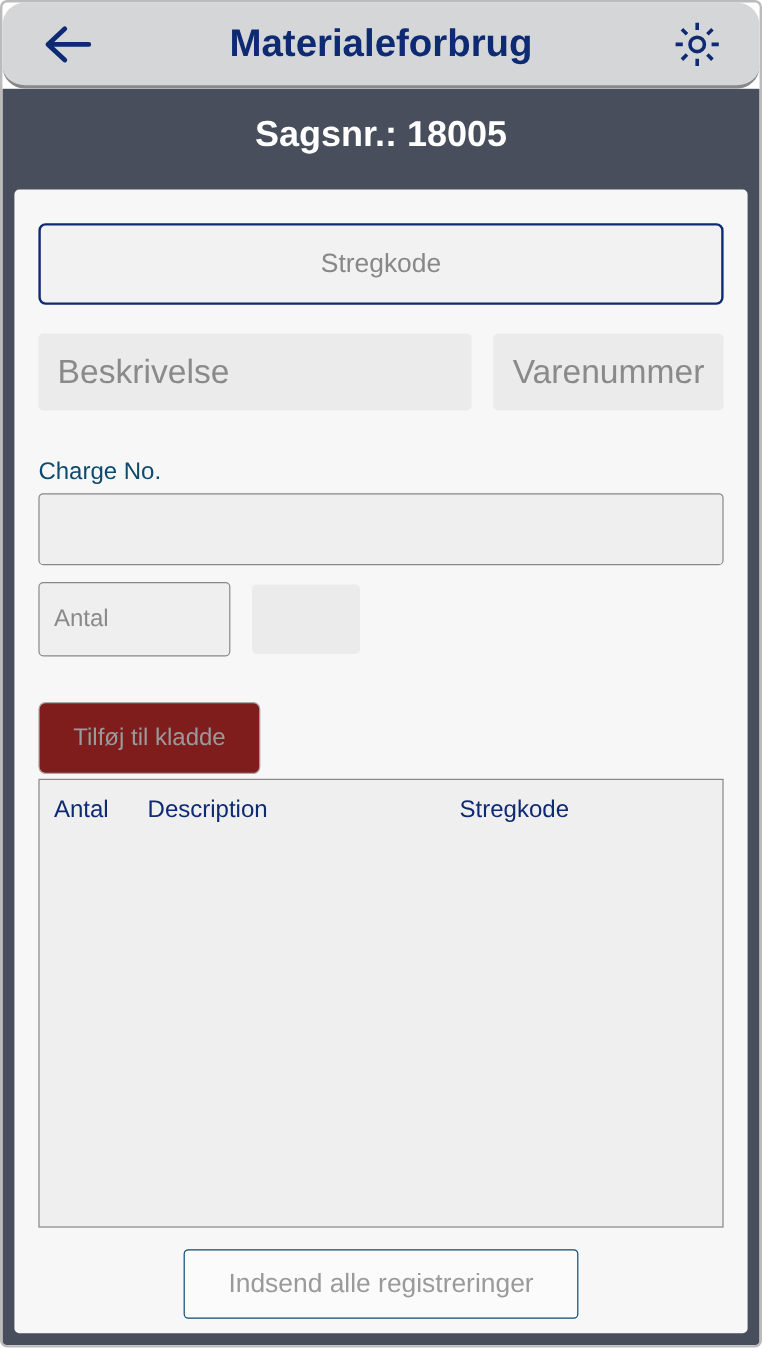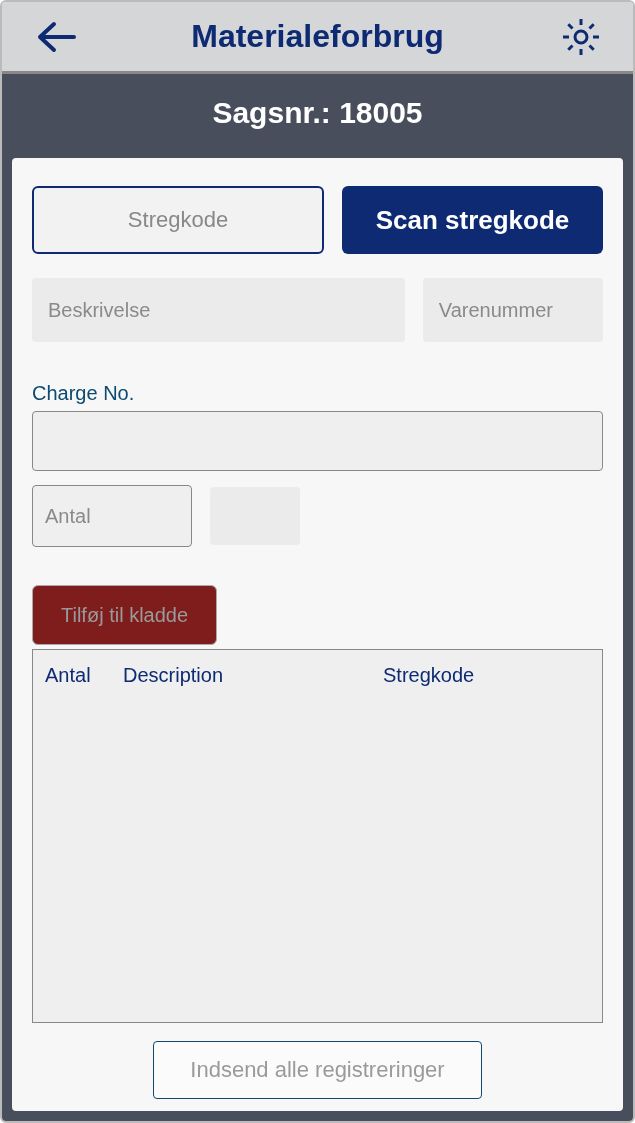--- a/index.html
+++ b/index.html
@@ -17,20 +17,21 @@
 
     .header-bar {
       height: 72px;
       background: #d4d6d8;
       border-bottom: 3px solid #888;
       display: flex;
       align-items: center;
       justify-content: space-between;
       padding: 0 32px;
       position: relative;
+      border-radius: 19px;
     }
     .header-title {
       position: absolute;
       left: 0; right: 0;
       text-align: center;
       font-size: 32px;
       font-weight: 700;
       color: #0e2a73;
       pointer-events: none;
     }
@@ -106,21 +107,21 @@
       gap: 18px;
       margin-bottom: 40px;
     }
     .readonly-box {
       background: #ebebeb;
       border-radius: 4px;
       height: 64px;
       display: flex;
       align-items: center;
       padding: 0 16px;
-      font-size: 20px;
+      font-size: 28px;
       color: #8a8a8a;
     }
     .desc-box { flex: 2.3; }
     .varenr-box { flex: 1; }
 
     .charge-label {
       font-size: 20px;
       color: #0c4a6e;
       margin-bottom: 6px;
     }
@@ -239,21 +240,20 @@
   </div>
 </div>
 
 <div class="main-frame">
   <div class="case-title">Sagsnr.: 18005</div>
 
   <div class="content-panel">
 
     <div class="top-row">
       <input class="barcode-input" placeholder="Stregkode" style="">
-      <button class="scan-button">Scan stregkode</button>
     </div>
 
     <div class="desc-row">
       <div class="readonly-box desc-box">Beskrivelse</div>
       <div class="readonly-box varenr-box">Varenummer</div>
     </div>
 
     <div class="charge-label">Charge No.</div>
     <input class="charge-input" style="">
 

